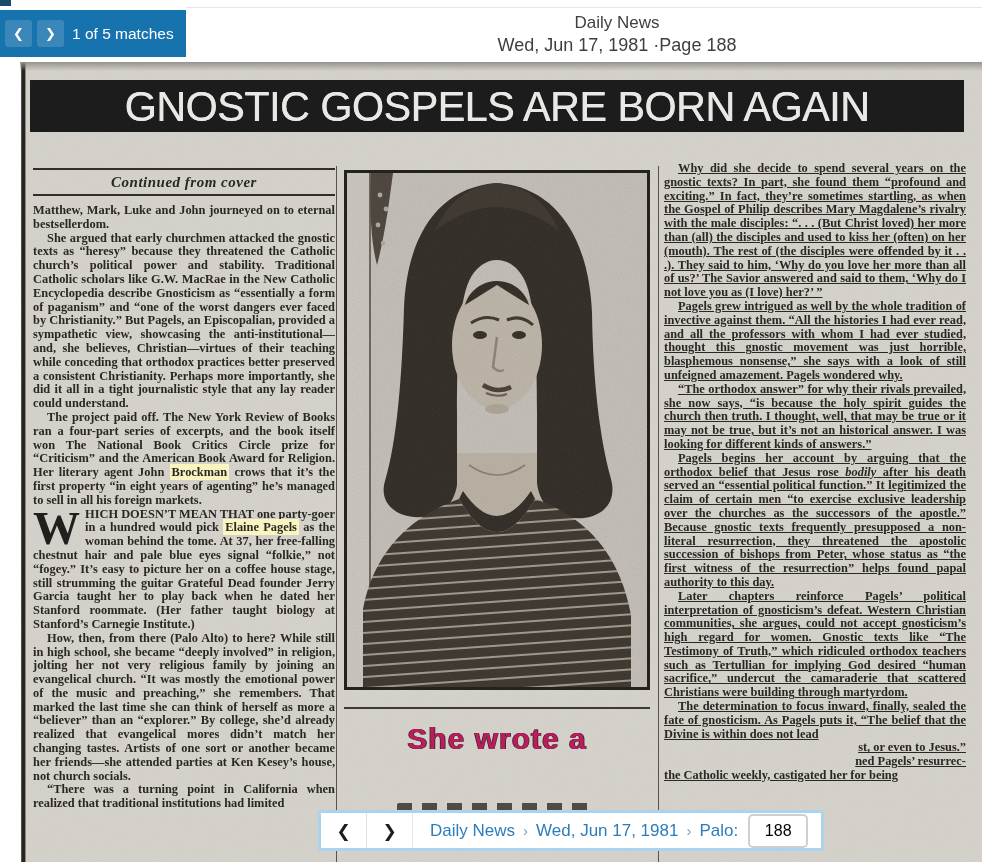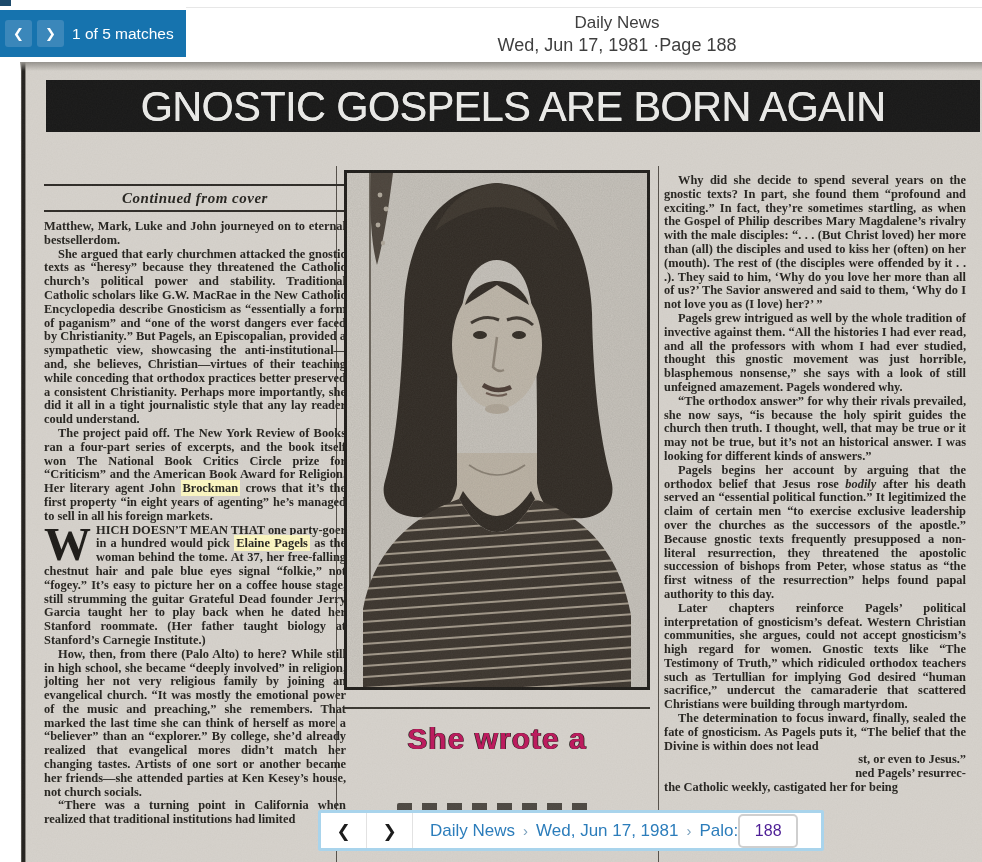--- a/index.html
+++ b/index.html
@@ -19,31 +19,31 @@
   .hdr-title{font-size:17px;line-height:20px;}
   .hdr-sub{font-size:18px;line-height:20px;margin-top:2px;}
 
   
   .scan{position:absolute;left:20px;top:62px;right:0;bottom:0;background:#d7d3cd;overflow:hidden;}
   .scan-left-edge{position:absolute;left:0;top:0;bottom:0;width:8px;
       background:linear-gradient(90deg,#ffffff 0 1px,#55524d 1px 2px,#23211e 2px 5px,#8a8680 5px 6px,rgba(0,0,0,0) 6px);z-index:2;}
   .scan-top-edge{position:absolute;left:0;top:0;right:0;height:9px;
       background:linear-gradient(180deg,#96938e,rgba(150,147,142,0));z-index:2;}
   .headline-bar{position:absolute;left:10px;top:18px;width:934px;height:52px;background:#181818;
-      display:flex;align-items:center;justify-content:center;z-index:1;margin-left:16px;}
+      display:flex;align-items:center;justify-content:center;z-index:1;}
   .headline-text{color:#ececea;font-size:43px;letter-spacing:-0.5px;white-space:nowrap;
       transform:scaleX(0.96);display:inline-block;text-shadow:0.4px 0 0 #ececea;}
   .colrule{position:absolute;top:104px;bottom:0;width:1px;background:#55504a;z-index:1;}
   .colrule.r1{left:316px;} .colrule.r2{left:638px;}
 
   .col{position:absolute;overflow:hidden;z-index:1;color:#262420;
        font-family:"Liberation Serif",serif;font-weight:700;font-size:12.4px;line-height:13.8px;
        text-align:justify;}
-  .col-left{left:24px;top:106px;width:302px;bottom:0;margin-top:16px;}
-  .col-right{left:644px;top:112px;width:302px;bottom:0;}
+  .col-left{left:13px;top:106px;width:302px;bottom:0;}
+  .col-right{left:644px;top:100px;width:302px;bottom:0;text-decoration:underline;}
 
   .kicker-rule{height:0;border-top:2px solid #2e2b27;margin-bottom:3px;}
   .kicker{text-align:center;font-style:italic;font-size:15px;line-height:18px;letter-spacing:0.5px;}
   .kicker-rule2{height:0;border-top:2px solid #2e2b27;margin-top:3px;margin-bottom:8px;}
 
   .np-para{margin:0;}
   .np-para.ind{text-indent:14px;}
   .dropcap{float:left;font-size:47px;line-height:36px;font-weight:700;margin:2px 5px 0 0;color:#1d1b18;}
   .hl{background:#fef9c3;padding:1px 2px;}
 
@@ -66,22 +66,22 @@
   
   .page-toolbar{position:absolute;left:318px;top:810px;width:506px;height:41px;z-index:10;
       background:#fff;border:3px solid #a9d4ec;border-radius:2px;display:flex;align-items:stretch;box-sizing:border-box;}
   .tb-btn{width:46px;border:none;background:#fff;border-right:1px solid #e2e2e2;cursor:pointer;
       font-family:"DejaVu Sans",sans-serif;font-size:17px;font-weight:700;color:#1c1c1c;
       display:flex;align-items:center;justify-content:center;padding:0;}
   .tb-crumbs{display:flex;align-items:center;padding-left:17px;font-size:17px;white-space:nowrap;}
   .tb-link{color:#2c7dbb;text-decoration:none;cursor:pointer;}
   .tb-sep{color:#7aa0bd;margin:0 8px;font-size:15px;}
   .tb-page-label{color:#2c7dbb;}
-  .tb-page-input{width:52px;height:28px;border:2px solid #cfcfcf;border-radius:5px;
-      text-align:center;font-size:16px;color:#4c1d95;font-family:"Liberation Sans",sans-serif;}
+  .tb-page-input{width:52px;height:28px;margin-left:10px;border:2px solid #cfcfcf;border-radius:5px;
+      text-align:center;font-size:16px;color:#000000;font-family:"Liberation Sans",sans-serif;}
 </style>
 </head>
 <body>
 
 <div class="corner-artifact"></div>
 <div class="top-hairline"></div>
 
 <div class="match-bar">
   <button class="match-btn">❮</button>
   <button class="match-btn">❯</button>

